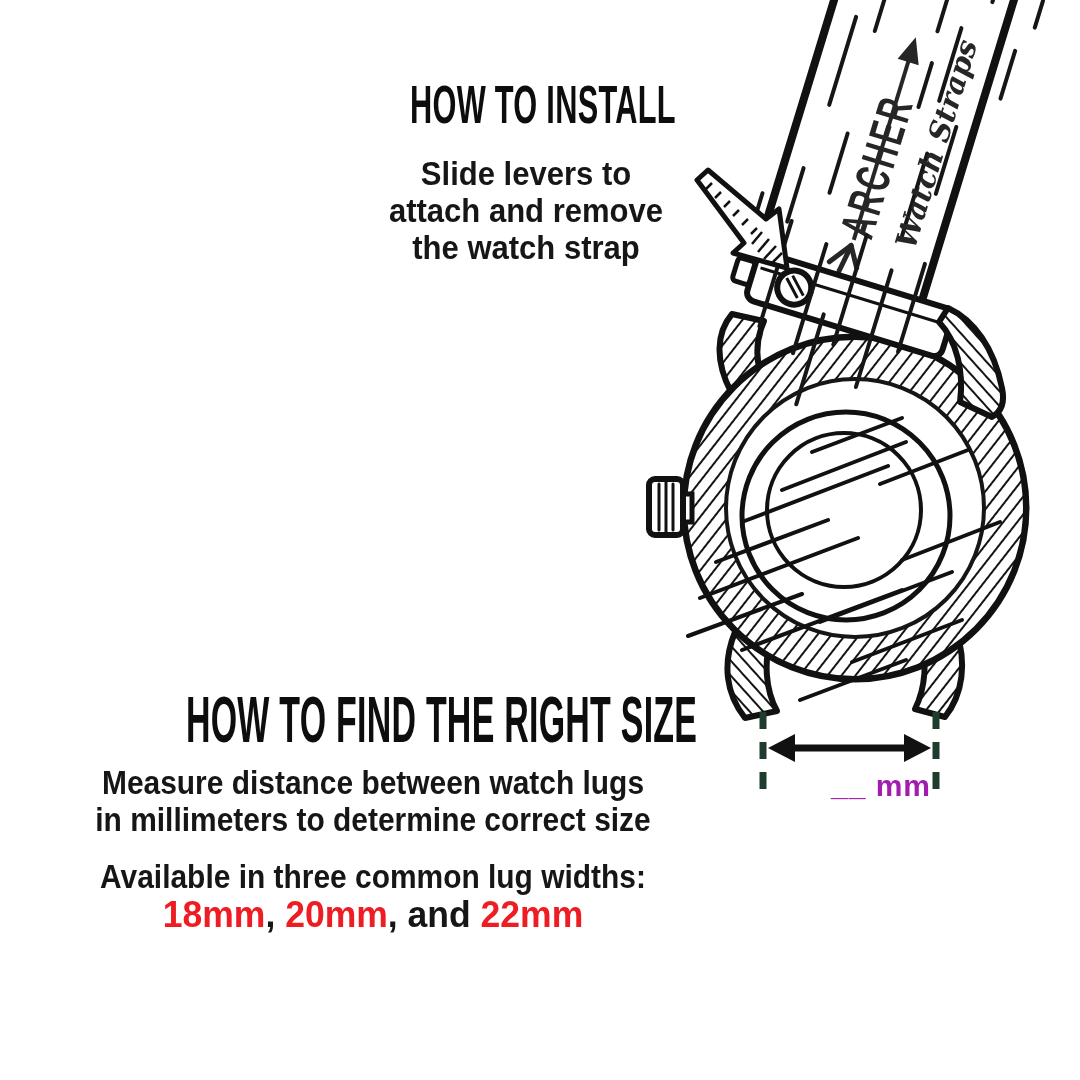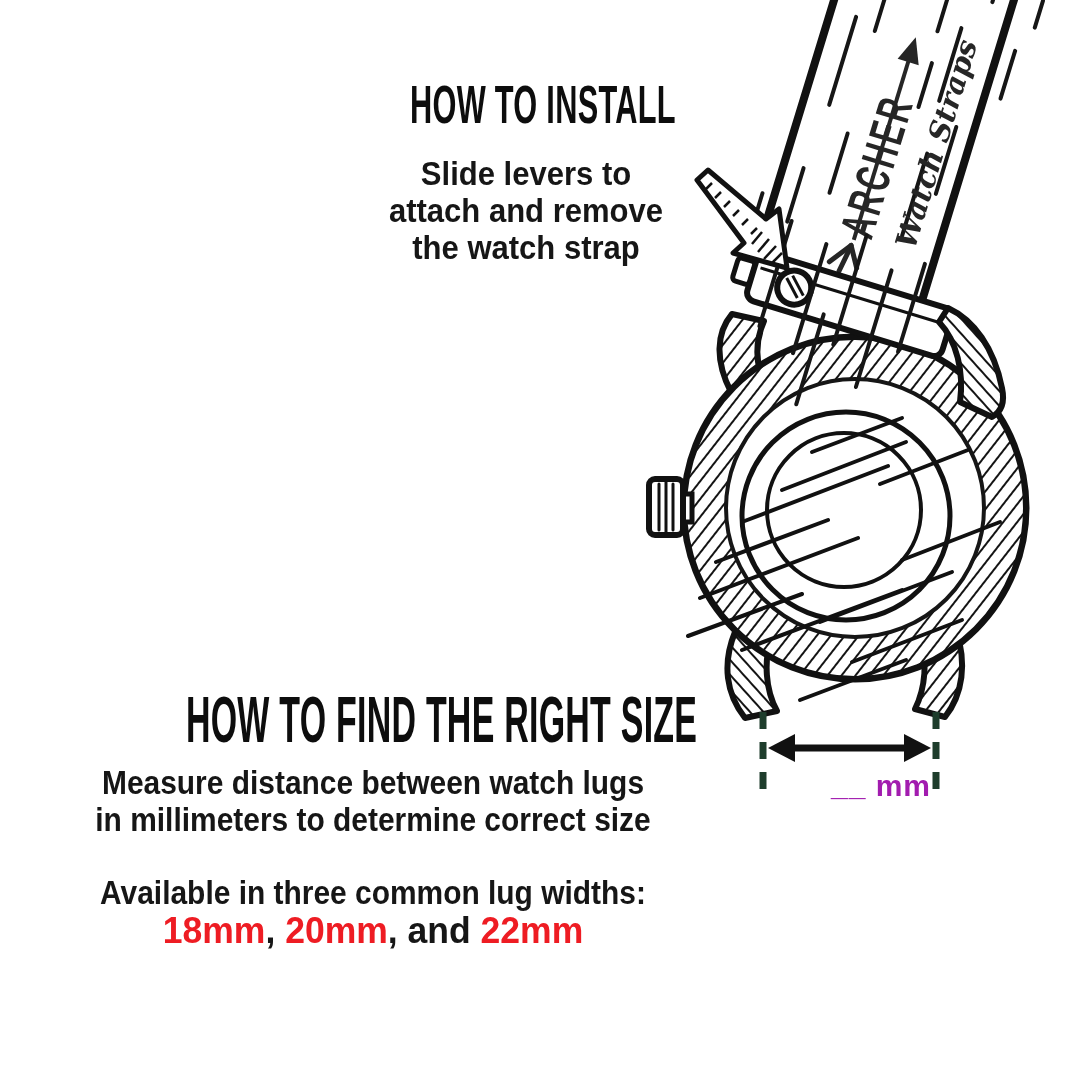--- a/index.html
+++ b/index.html
@@ -22,21 +22,21 @@
     white-space:nowrap; transform:scaleX(0.94); transform-origin:50% 50%;
   }
 
   .sizing { position:absolute; left:20px; top:688px; width:706px; text-align:center; }
   .h-size { font-size:64px; line-height:64px; transform:scaleX(0.53); transform-origin:50% 50%; }
   .measure-block { margin-top:12px; }
   .body-line {
     font-size:34px; line-height:37px; font-weight:700; color:#161616;
     white-space:nowrap; transform:scaleX(0.88); transform-origin:50% 50%;
   }
-  .available-block { margin-top:36px; }
+  .available-block { margin-top:20px; }
   .sizes-line {
     font-size:37px; line-height:40px; font-weight:700; color:#161616;
     white-space:nowrap; transform:scaleX(0.96); transform-origin:50% 50%;
   }
   .red { color:#ee1c23; }
 
   .mm-label {
     position:absolute; left:797px; top:769px; width:106px; text-align:center;
     font-size:30px; line-height:34px; font-weight:700; color:#a21caf;
     letter-spacing:1px; white-space:nowrap;margin-left:31px;

